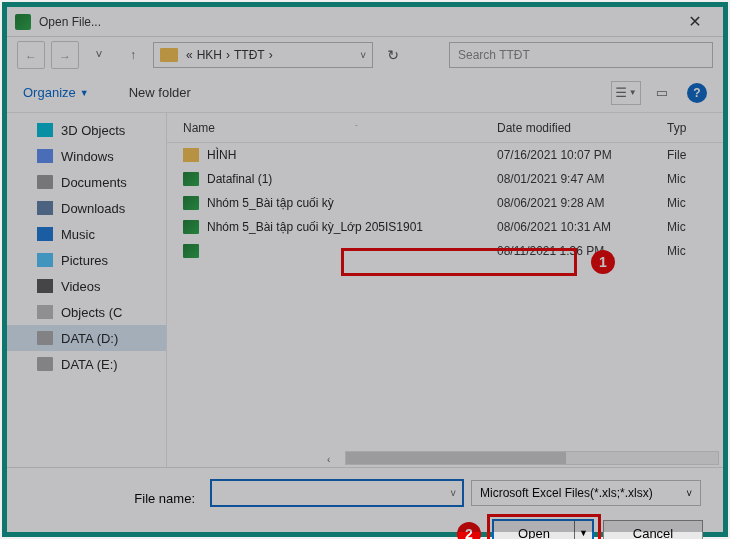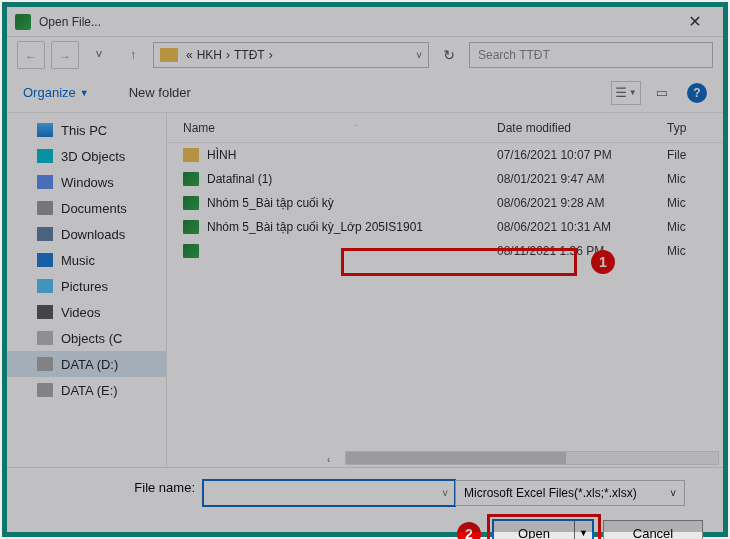--- a/index.html
+++ b/index.html
@@ -9,21 +9,21 @@
   .title-icon { width: 16px; height: 16px; background: linear-gradient(135deg,#1e7e34,#28a745); border-radius: 2px; margin-right: 8px; }
   .title-text { font-size: 12px; color: #333; flex: 1; }
   .close-x { width: 40px; text-align: center; font-size: 16px; color: #333; }
   .navbar { height: 36px; display: flex; align-items: center; padding: 0 10px; gap: 6px; }
   .nav-arrow { width: 28px; height: 28px; border: 1px solid #ccc; border-radius: 2px; display: flex; align-items: center; justify-content: center; color: #999; font-size: 12px; }
   .nav-arrow.up { border: none; color: #666; }
   .breadcrumb { flex: 1; height: 26px; border: 1px solid #bbb; display: flex; align-items: center; padding: 0 6px; font-size: 12px; color: #333; gap: 4px; }
   .breadcrumb .folder-ico { width: 18px; height: 14px; background: #f4c04e; border-radius: 1px; margin-right: 4px; }
   .bc-drop { color: #555; font-size: 10px; }
   .refresh { width: 28px; height: 26px; display: flex; align-items: center; justify-content: center; color: #555; font-size: 14px; }
-  .search { width: 244px; height: 26px; border: 1px solid #bbb; display: flex; align-items: center; padding: 0 8px; font-size: 12px; color: #888; }
+  .search { width: 264px; height: 26px; border: 1px solid #bbb; display: flex; align-items: center; padding: 0 8px; font-size: 12px; color: #888; margin-left: 36px; }
   .toolbar { height: 40px; display: flex; align-items: center; padding: 0 16px; border-bottom: 1px solid #e8e8e8; font-size: 13px; }
   .org { color: #0066cc; margin-right: 40px; display:flex; align-items:center; gap:4px;}
   .newf { color: #333; flex: 1; }
   .view-ico { width: 30px; height: 24px; display: inline-flex; align-items: center; justify-content: center; margin-left: 6px; color: #666; }
   .view-ico.list { border: 1px solid #ccc; }
   .help-ico { width: 20px; height: 20px; border-radius: 50%; background: #0a66c2; color: #fff; display: inline-flex; align-items: center; justify-content: center; font-size: 12px; margin-left: 10px; font-weight:bold;}
   .body { display: flex; height: 354px; }
   .sidebar { width: 160px; border-right: 1px solid #e8e8e8; overflow-y: hidden; font-size: 13px; padding-top: 4px; position:relative;}
   .sb-item { height: 26px; display: flex; align-items: center; padding-left: 30px; gap: 8px; color: #222; white-space: nowrap; overflow:hidden;}
   .sb-item.l1 { padding-left: 30px; }
@@ -50,21 +50,21 @@
   .row .rd { width: 170px; color: #333; }
   .row .rt { flex: 1; color: #333; }
   .fico { width: 16px; height: 14px; flex-shrink: 0; }
   .fico.folder { background: #f4c04e; }
   .fico.excel { background: linear-gradient(135deg,#1e7e34,#28a745); border-radius:1px;}
   .sel-box { position: absolute; border: 3px solid #e60000; pointer-events: none; }
   .box1 { left: 174px; top: 135px; width: 236px; height: 28px; }
   .badge { position: absolute; width: 24px; height: 24px; border-radius: 50%; background: #e60000; color: #fff; font-weight: bold; font-size: 14px; display: flex; align-items: center; justify-content: center; }
   .b1 { left: 424px; top: 137px; }
   .bottom { border-top: 1px solid #e0e0e0; padding: 12px 16px; }
-  .fn-row { display: flex; align-items: flex-start; font-size: 13px; }
+  .fn-row { display: flex; align-items: flex-end; gap: 8px; font-size: 13px; }
   .fn-label { width: 180px; text-align: right; padding-right: 8px; }
   .fn-input { width: 252px; height: 26px; border: 1px solid #0a66c2; outline: 1px solid #0a66c2; display:flex; align-items:center; justify-content:flex-end; padding-right:6px; color:#555; font-size:10px;}
   .filter { width: 230px; height: 26px; border: 1px solid #bbb; display: flex; align-items: center; justify-content: space-between; padding: 12px 8px; font-size: 12px; }
   .btn-row { display: flex; justify-content: flex-end; gap: 10px; margin-top: 14px; padding-right: 4px; }
   .btn { height: 26px; border: 1px solid #888; background: #e9e9e9; font-size: 13px; display: flex; align-items: center; justify-content: center; }
   .btn.open { width: 100px; border: 1px solid #0a66c2; outline: 1px solid #0a66c2; display:flex; }
   .btn.open .split { width: 18px; border-left: 1px solid #666; height: 100%; display:flex; align-items:center; justify-content:center; font-size: 9px;}
   .btn.open .lbl { flex:1; text-align:center;}
   .btn.cancel { width: 100px; }
   .open-wrap { position: relative; }
@@ -113,24 +113,20 @@
         <span style="font-size:9px;">▼</span>
     </div>
     <div class="newf">New folder</div>
     <div class="view-ico list">☰<span style="font-size:8px;margin-left:2px;">▼</span></div>
     <div class="view-ico">▭</div>
     <div class="help-ico">?</div>
   </div>
 
   <div class="body">
     <div class="sidebar" id="sidebar">
-        <div class="sb-item">
-          <div class="sb-ico ico-pc"></div>
-          <span>This PC</span>
-        </div>
         <div class="sb-item l1">
           <div class="sb-ico ico-3d"></div>
           <span>3D Objects</span>
         </div>
         <div class="sb-item l1">
           <div class="sb-ico ico-desk"></div>
           <span>Windows</span>
         </div>
         <div class="sb-item l1">
           <div class="sb-ico ico-doc"></div>

